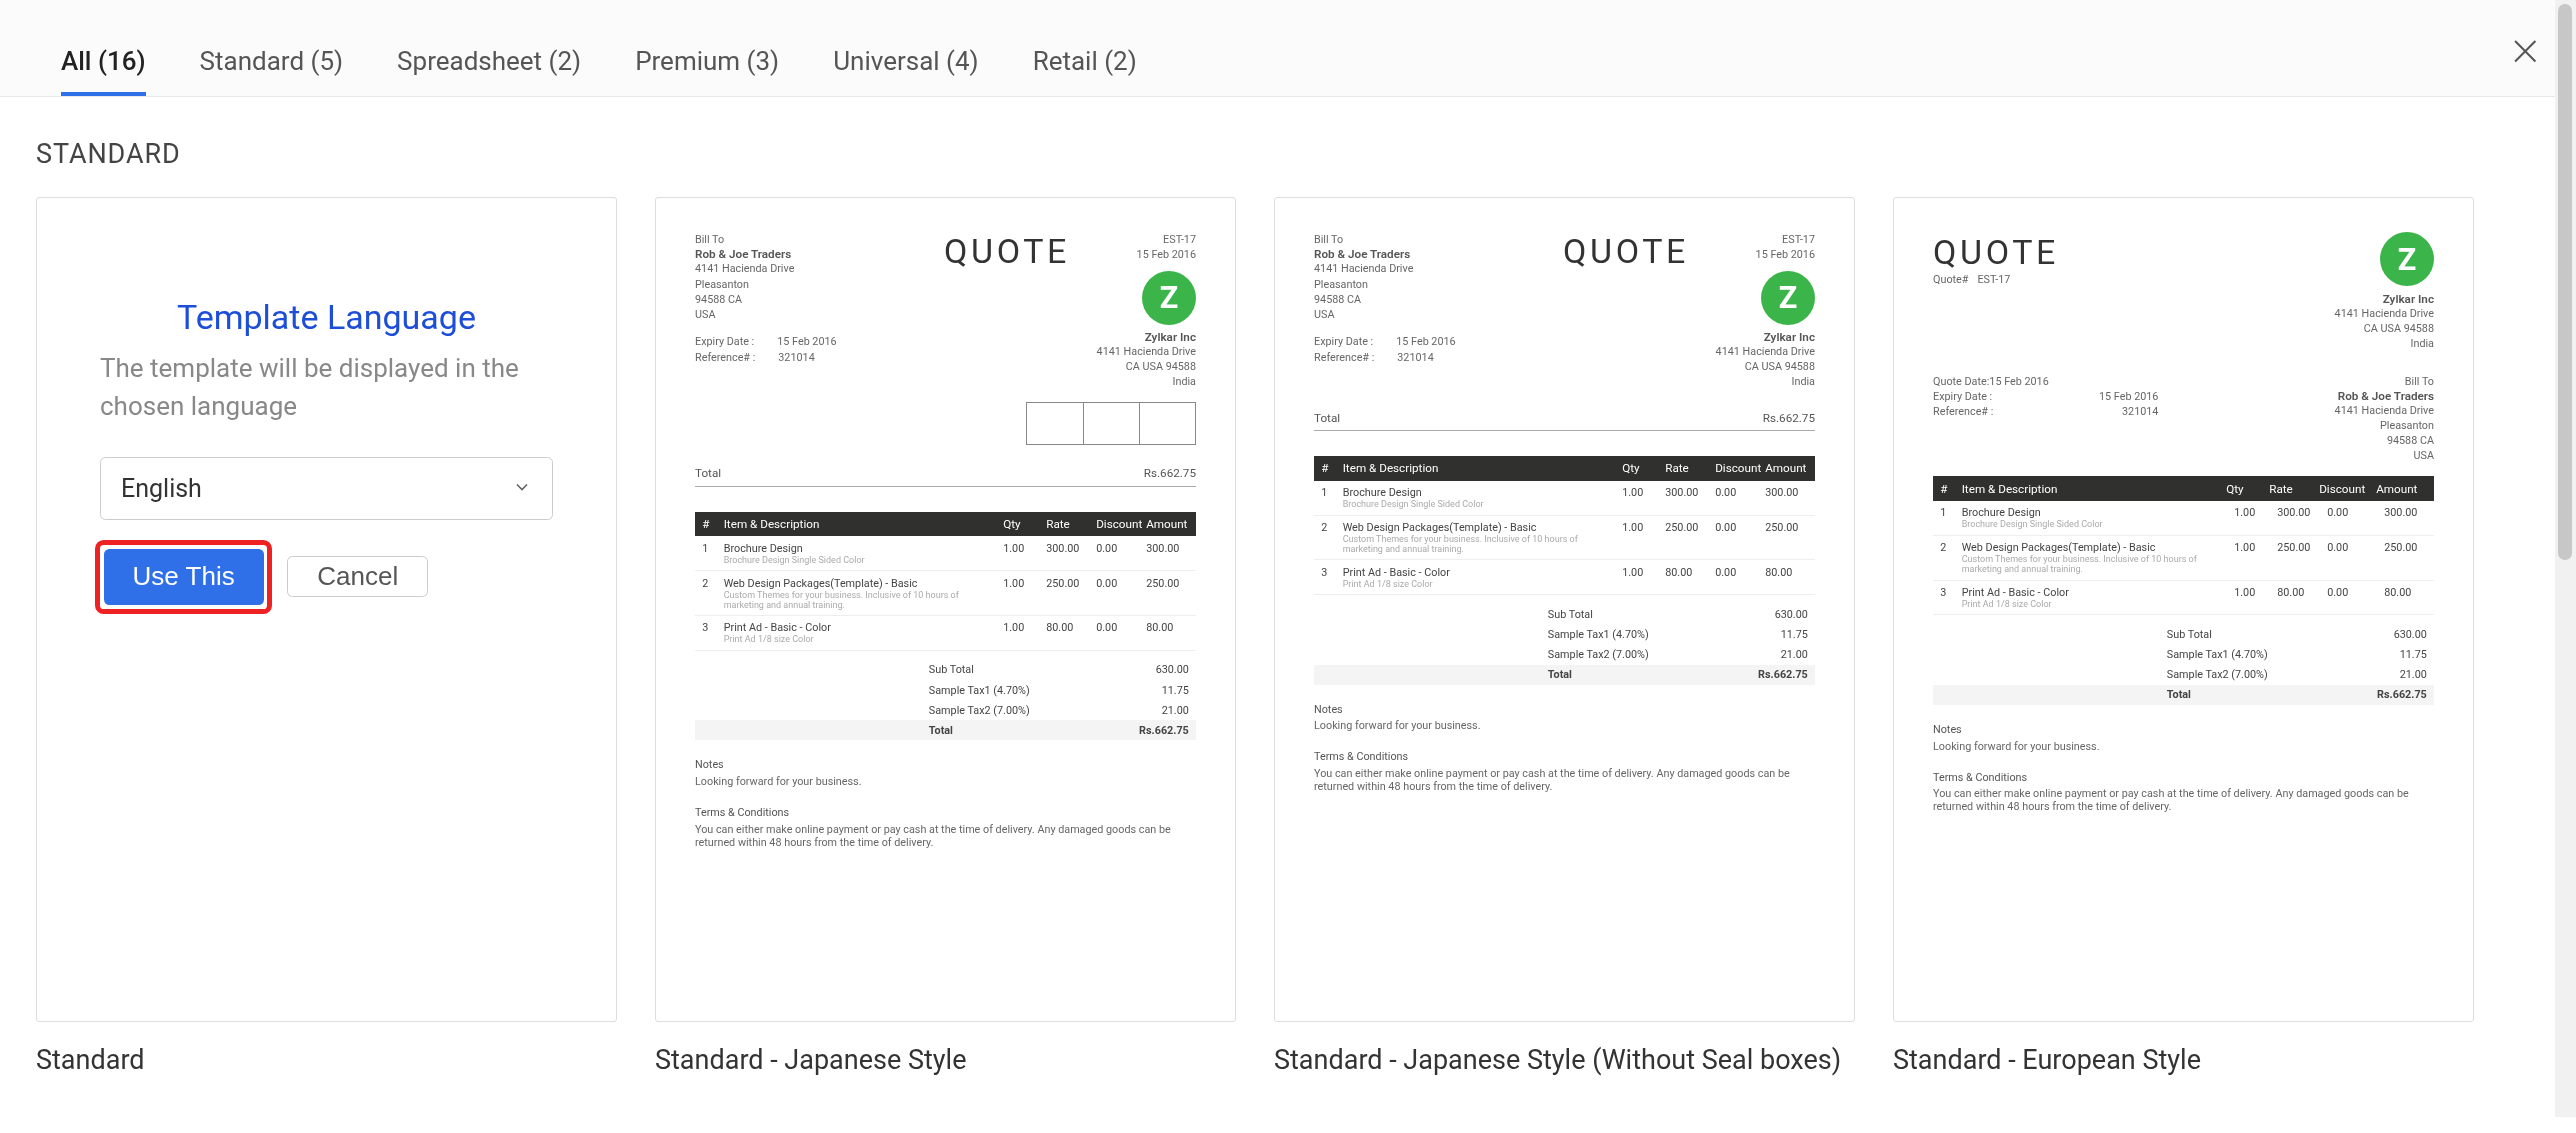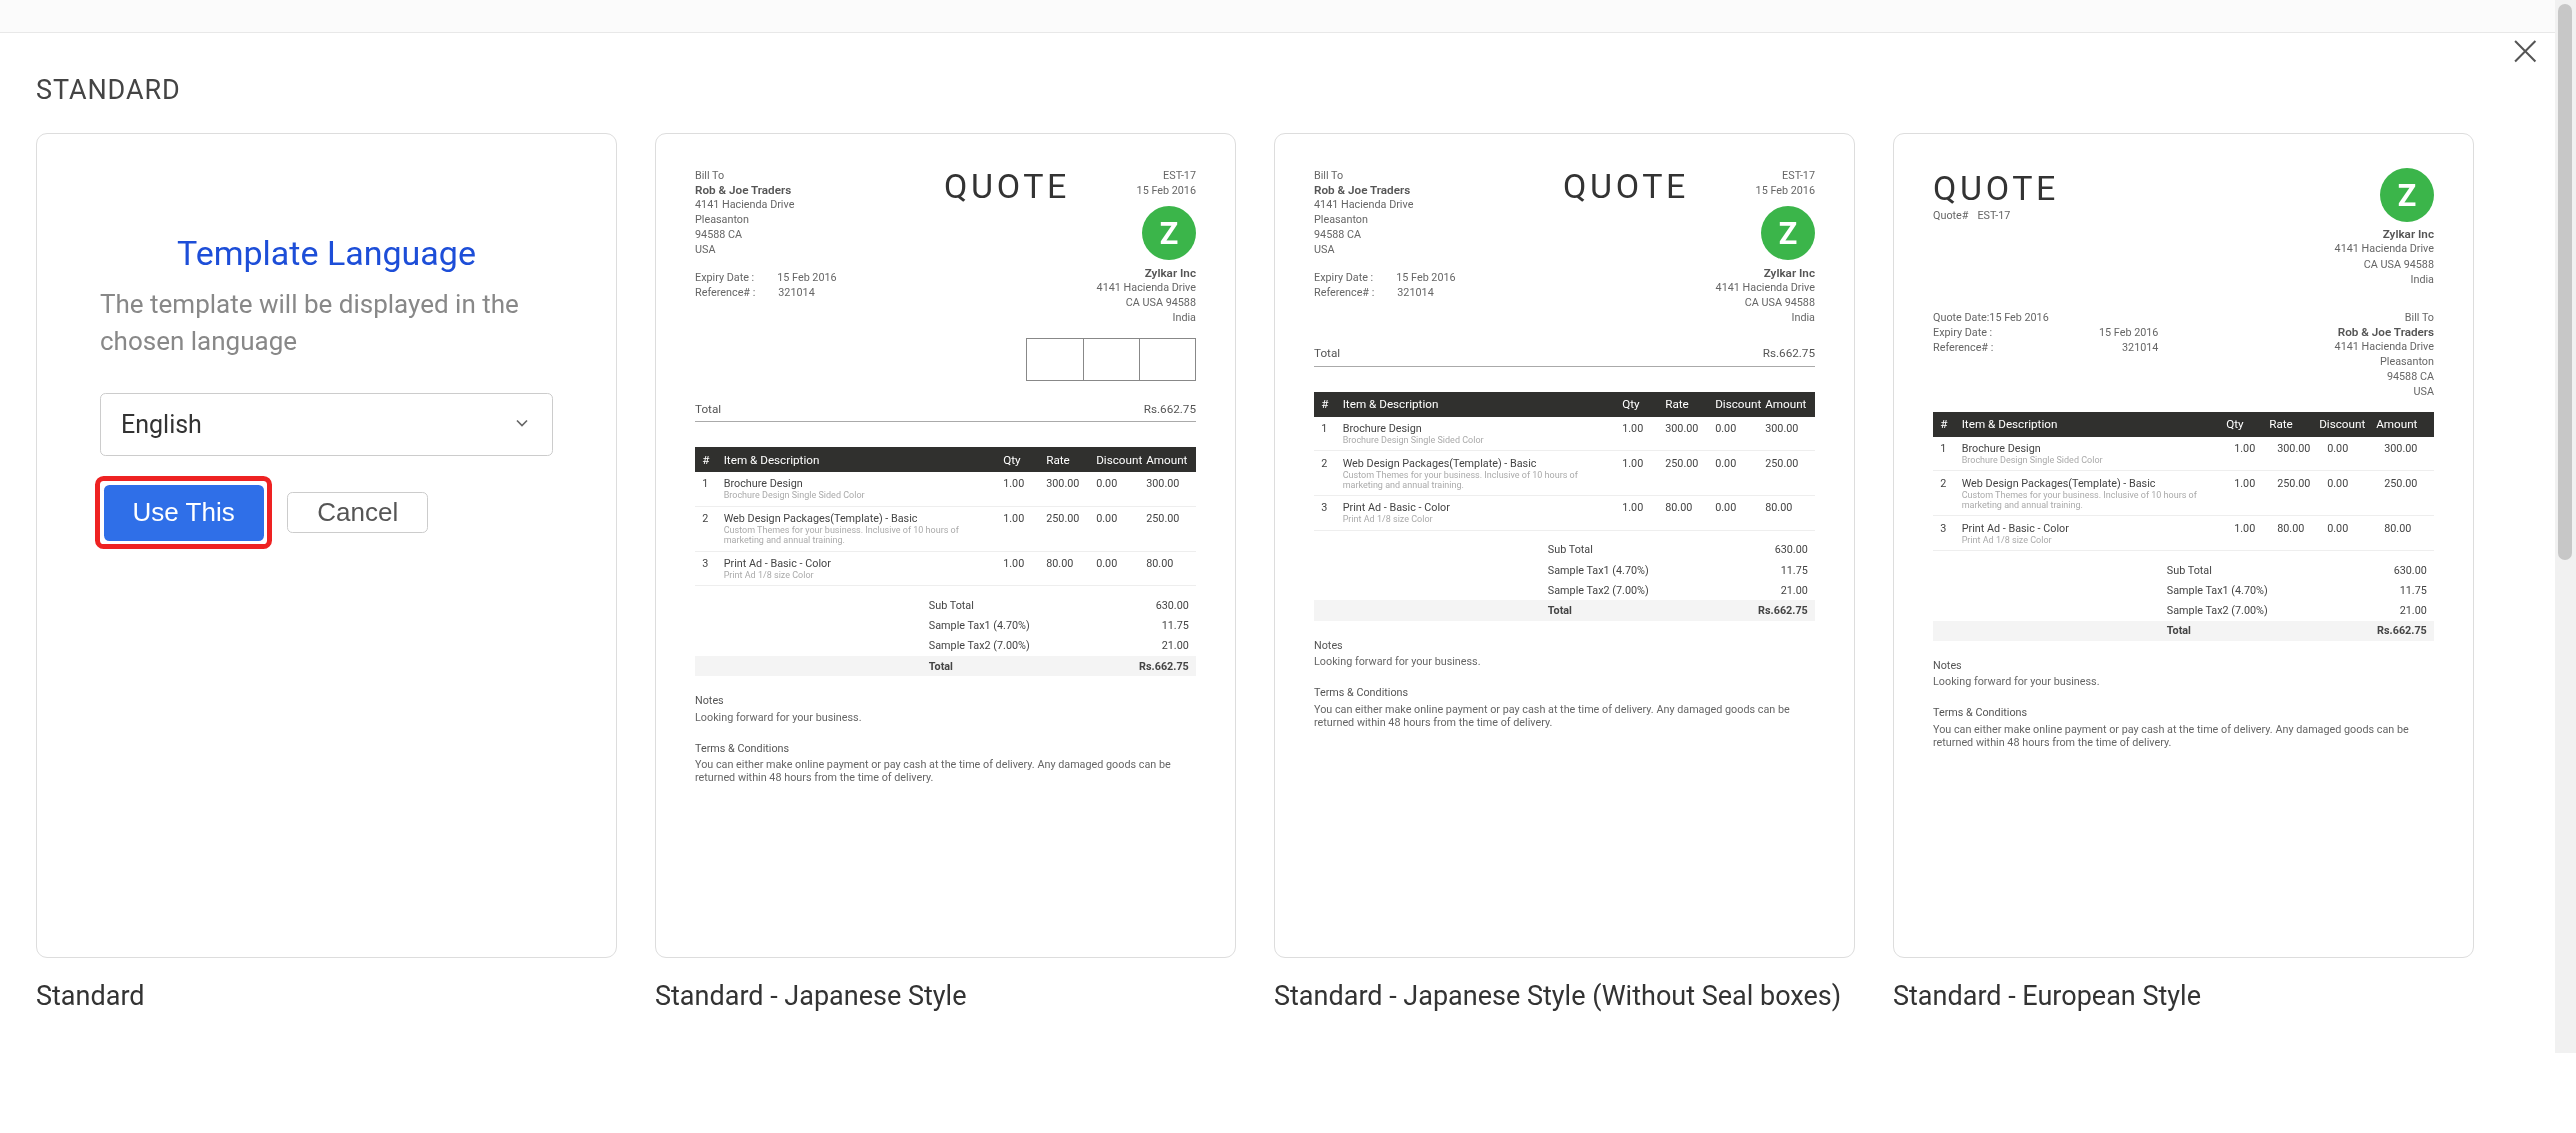--- a/index.html
+++ b/index.html
@@ -9,21 +9,21 @@
   .title { font-size: 30.5px; font-weight: 500; color: #222; margin-bottom: 25px; }
   .close-icon { position: absolute; top: 36px; right: 36px; cursor: pointer; }
   .close-icon svg { width: 30.5px; height: 30.5px; stroke: #555; stroke-width: 1.6; }
   .tabs { display: flex; gap: 54px; align-items: center; padding-left: 25px;}
   .tab { font-size: 26px; color: #555; padding: 14.3px 0 16px 0; border-bottom: 4.5px solid transparent; cursor: pointer; }
   .tab.active { color: #222; font-weight: 500; border-bottom-color: #2f6fe8; }
   .content { padding: 41px 36px; }
   .section-title { font-size: 27px; letter-spacing: 0.9px; color: #444; margin-bottom: 27px; }
   .cards { display: flex; gap: 38px; align-items: flex-start; }
   .card-col { width: 581px; }
-  .card { border: 0.9px solid #ddd; border-radius: 11px; background: #fff; height: 825px; overflow: hidden; position: relative; }
+  .card { border: 0.9px solid #ddd; border-radius: 3px; background: #fff; height: 825px; overflow: hidden; position: relative; }
   .card-label { font-size: 27px; color: #333; margin-top: 21.5px; }
   
   .lang-wrap { padding: 99px 63px 0 63px; }
   .lang-heading { font-size: 34px; color: #1d4ed8; margin-bottom: 12.6px; text-align: center; }
   .lang-desc { font-size: 26px; color: #888; margin-bottom: 32px; line-height: 1.45; }
   .select { border: 0.9px solid #ccc; border-radius: 5.4px; padding: 16px 20px; font-size: 25px; color: #333; display:flex; justify-content:space-between; align-items:center; cursor:pointer; }
   .chevron-down svg { width: 20px; height: 20px; stroke:#666; stroke-width:2; fill:none; }
   .btn-row { margin-top: 25px; display:flex; gap: 20px; align-items:center;}
   .use-btn { background:#2f6fe8; color:#fff; font-size:26px; padding:12.6px 29px; border:none; border-radius:5.4px; cursor:pointer; }
   .cancel-btn { background:#fff; color:#555; font-size:26px; padding:4px 29px; border:0.9px solid #ccc; border-radius:5.4px; cursor:pointer; }
@@ -60,20 +60,28 @@
 
 <div class="scale-wrap">
 
   <div class="close-icon">
     <svg viewBox="0 0 24 24">
         <path d="M4 4 L20 20 M20 4 L4 20" fill="none"></path>
       </svg>
   </div>
 
   <div class="header">
+    <div class="tabs">
+      <div class="tab active">All (16)</div>
+      <div class="tab">Standard (5)</div>
+      <div class="tab">Spreadsheet (2)</div>
+      <div class="tab">Premium (3)</div>
+      <div class="tab">Universal (4)</div>
+      <div class="tab">Retail (2)</div>
+    </div>
   </div>
 
   <div class="content">
     <div class="section-title">STANDARD</div>
 
     <div class="cards">
 
       <div class="card-col">
         <div class="card">
           <div class="lang-wrap">

